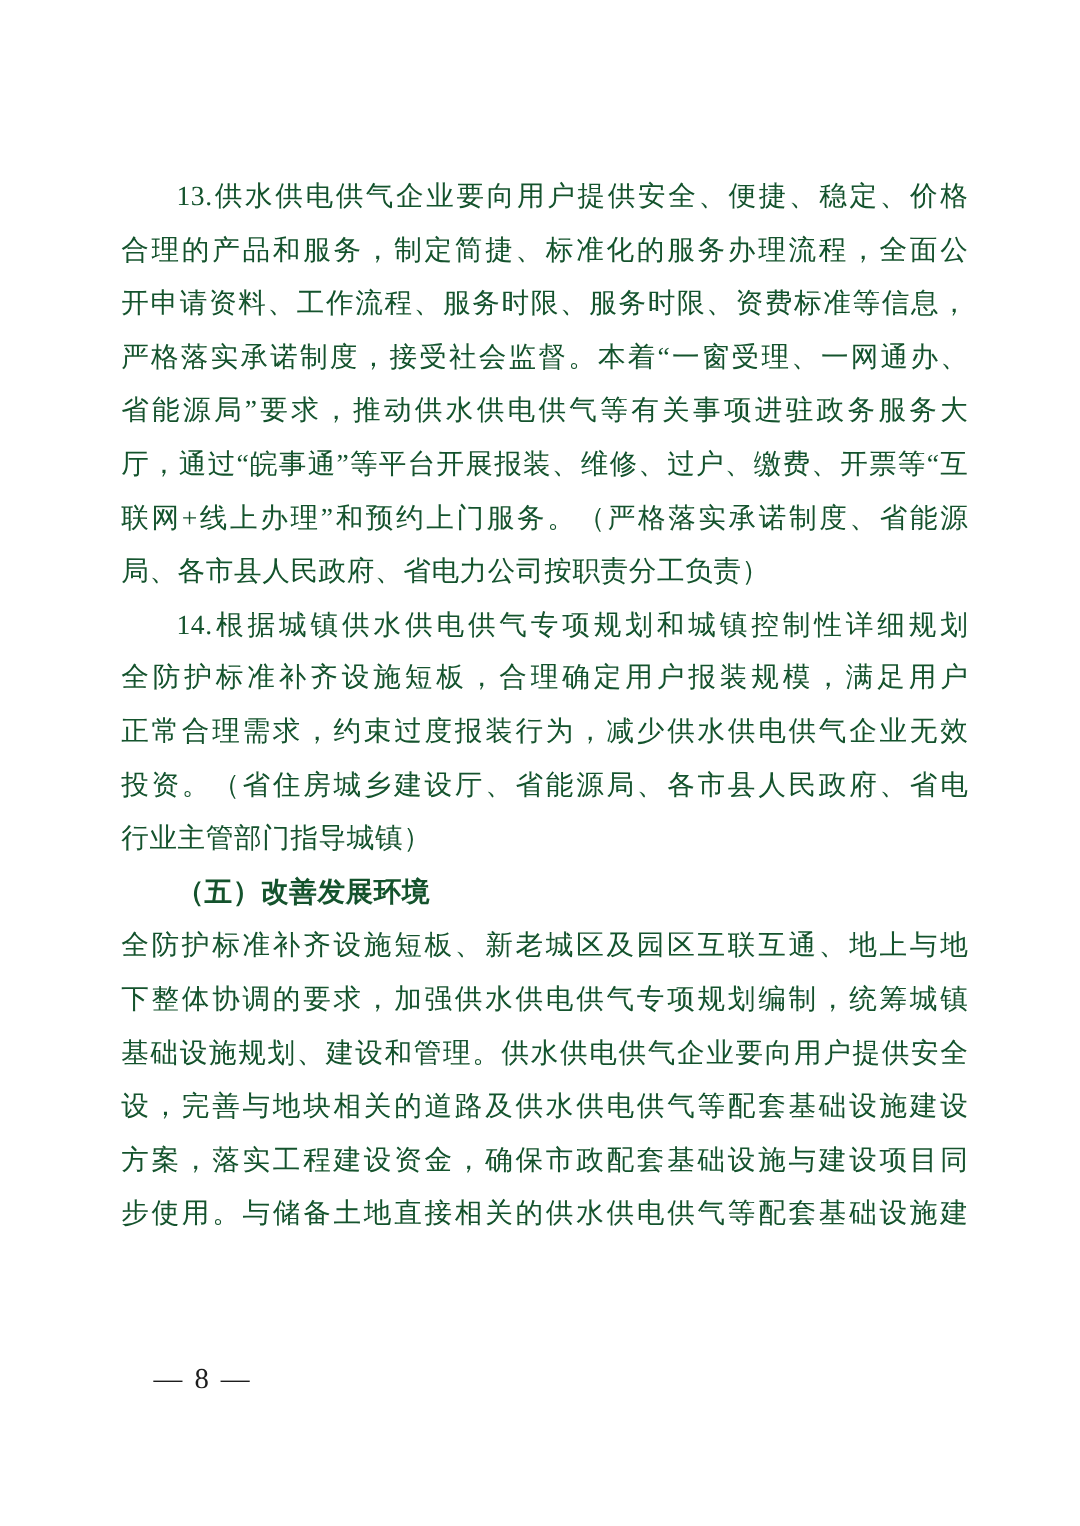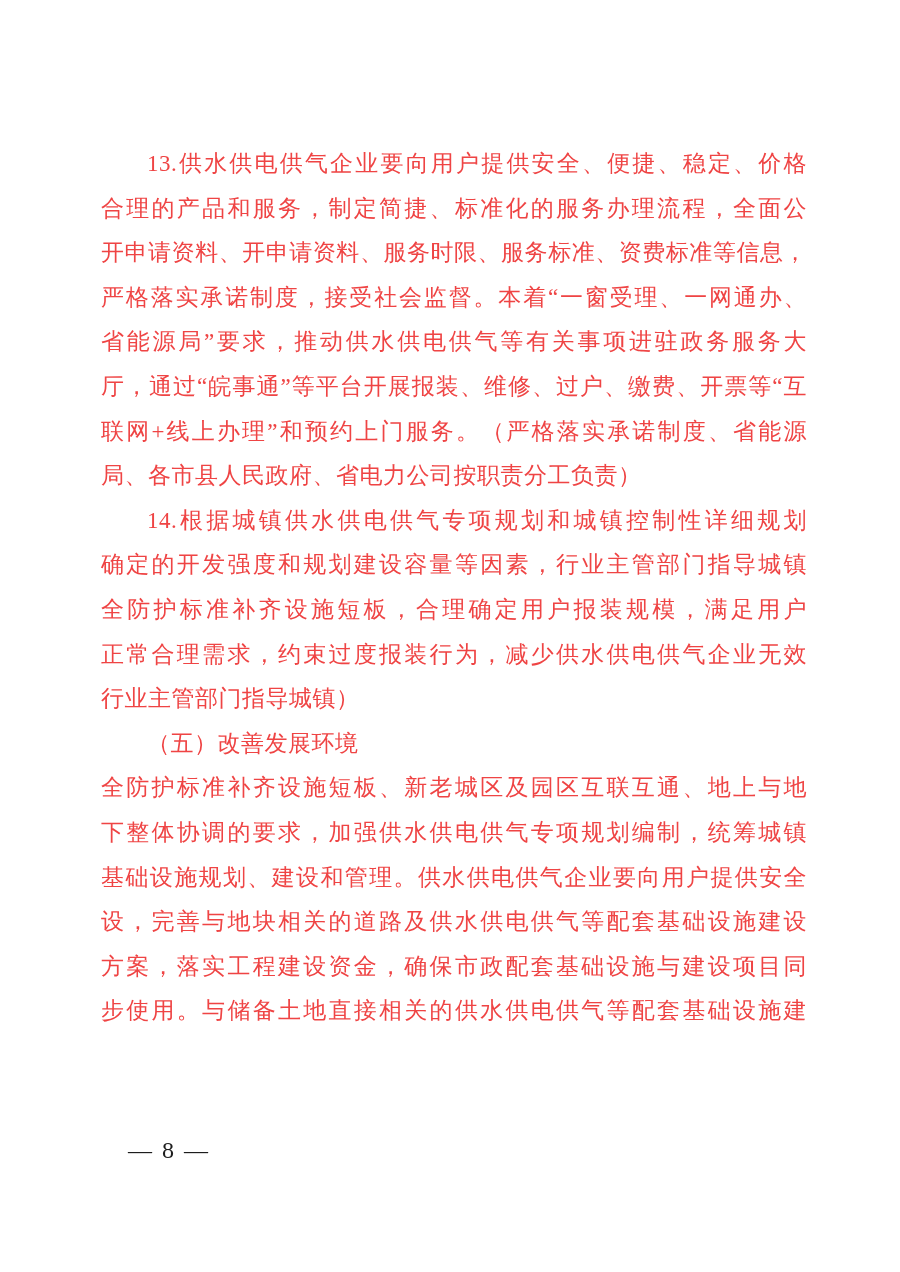--- a/index.html
+++ b/index.html
@@ -25,60 +25,60 @@
   }
   .para { margin: 0; padding: 0; }
   .line {
     font-size: 23px;
     line-height: 44.6px;
     letter-spacing: 0.5px;
     text-align: justify;
     text-align-last: justify;
     white-space: nowrap; 
     overflow: visible;
-    color: #ef4444;
+    color: #14532d;
   }
   
   .line { white-space: normal; }
   .line.para-end { text-align-last: left; }
   .line.first-line { text-indent: 2em; }
   .heading .line {
-    font-weight: normal;
+    font-weight: bold;
     text-align-last: left;
   }
   .page-number {
     position: absolute;
     left: 128px;
     top: 1128px;
     font-size: 24px;
     line-height: 44px;
     letter-spacing: 2px;
     color: #1d1d1d;
   }
 </style>
 </head>
 <body>
 
 <div class="page">
   <main class="content" id="doc-body">
       <div class="para">
         <div class="line first-line">13.供水供电供气企业要向用户提供安全、便捷、稳定、价格</div>
         <div class="line">合理的产品和服务，制定简捷、标准化的服务办理流程，全面公</div>
-        <div class="line">开申请资料、开申请资料、服务时限、服务标准、资费标准等信息，</div>
+        <div class="line">开申请资料、工作流程、服务时限、服务时限、资费标准等信息，</div>
         <div class="line">严格落实承诺制度，接受社会监督。本着“一窗受理、一网通办、</div>
         <div class="line">省能源局”要求，推动供水供电供气等有关事项进驻政务服务大</div>
         <div class="line">厅，通过“皖事通”等平台开展报装、维修、过户、缴费、开票等“互</div>
         <div class="line">联网+线上办理”和预约上门服务。（严格落实承诺制度、省能源</div>
         <div class="line para-end">局、各市县人民政府、省电力公司按职责分工负责）</div>
       </div>
       <div class="para">
         <div class="line first-line">14.根据城镇供水供电供气专项规划和城镇控制性详细规划</div>
-        <div class="line">确定的开发强度和规划建设容量等因素，行业主管部门指导城镇</div>
         <div class="line">全防护标准补齐设施短板，合理确定用户报装规模，满足用户</div>
         <div class="line">正常合理需求，约束过度报装行为，减少供水供电供气企业无效</div>
+        <div class="line">投资。（省住房城乡建设厅、省能源局、各市县人民政府、省电</div>
         <div class="line para-end">行业主管部门指导城镇）</div>
       </div>
       <div class="para heading">
         <div class="line first-line para-end">（五）改善发展环境</div>
       </div>
       <div class="para">
         <div class="line">全防护标准补齐设施短板、新老城区及园区互联互通、地上与地</div>
         <div class="line">下整体协调的要求，加强供水供电供气专项规划编制，统筹城镇</div>
         <div class="line">基础设施规划、建设和管理。供水供电供气企业要向用户提供安全</div>
         <div class="line">设，完善与地块相关的道路及供水供电供气等配套基础设施建设</div>

